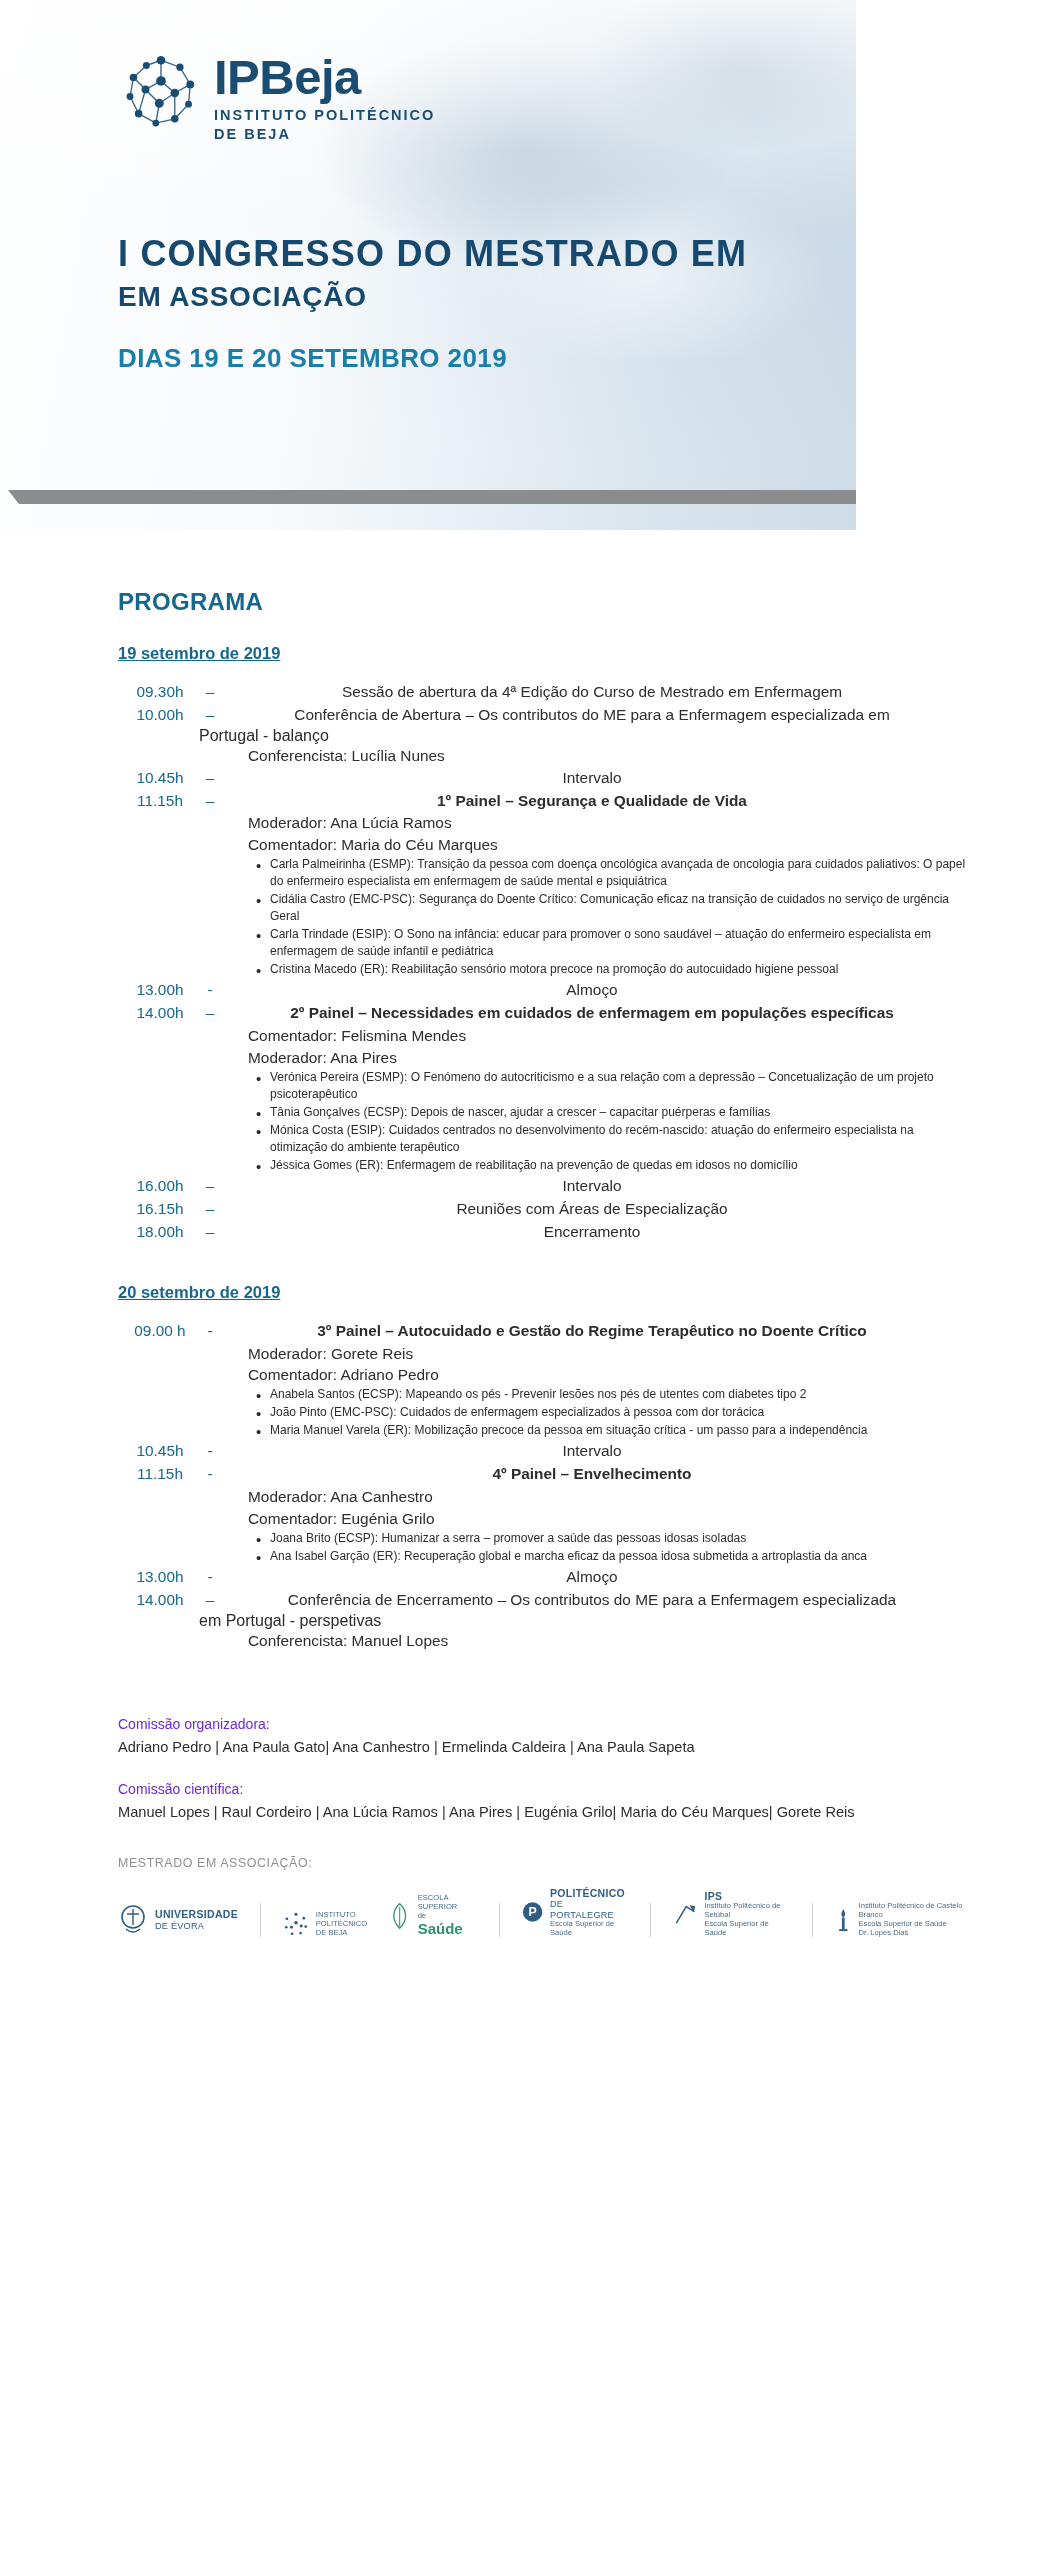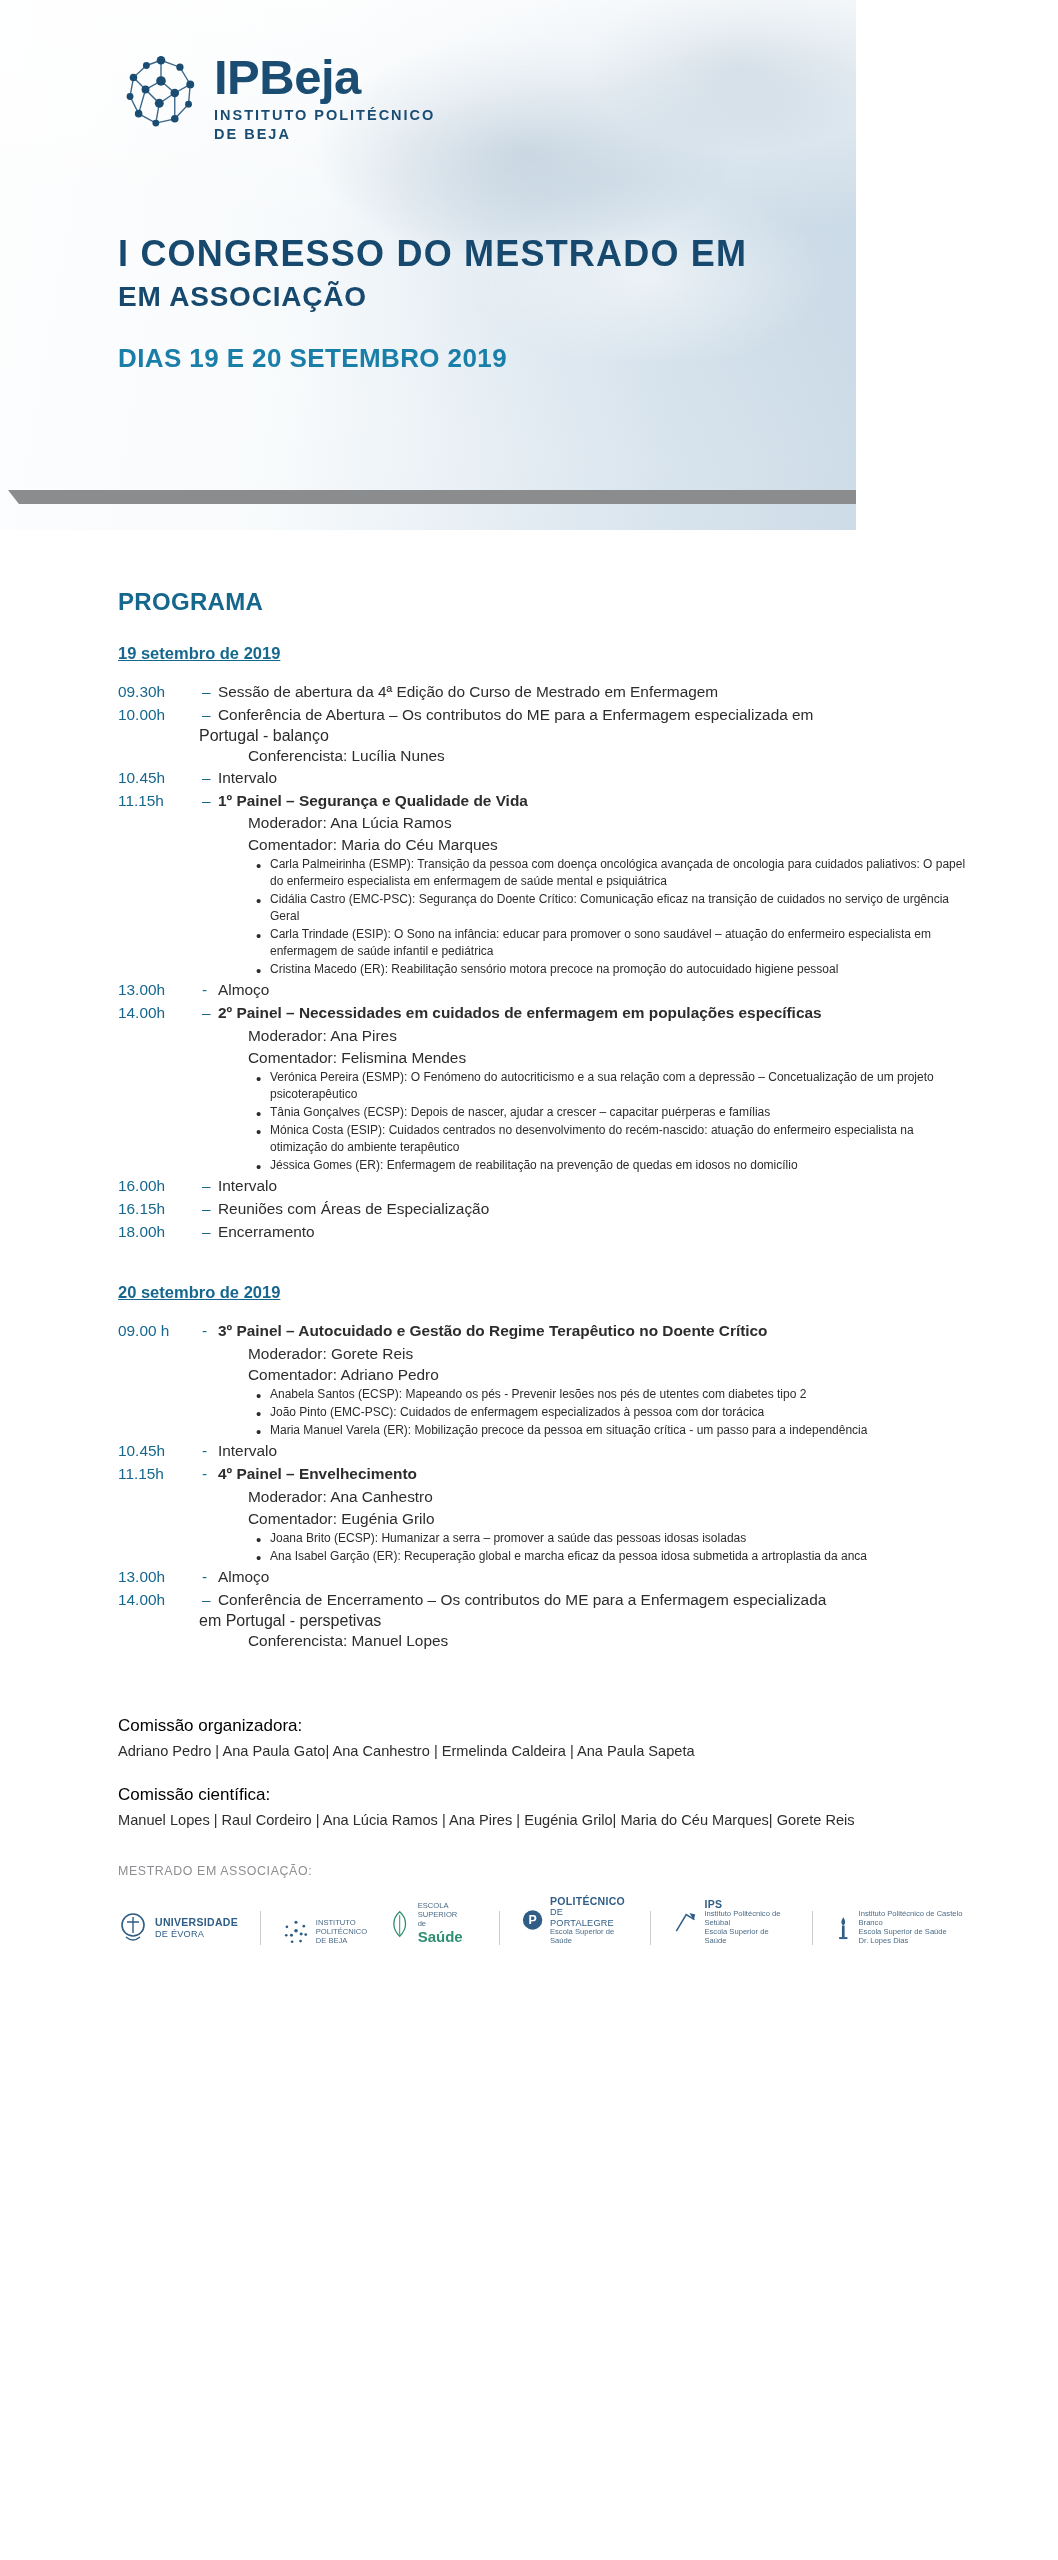--- a/index.html
+++ b/index.html
@@ -158,20 +158,21 @@
   .day-head.second { margin-top: 40px; }
 
   .rows { }
   .row {
     display: flex;
     align-items: flex-start;
     font-size: 15.4px;
     line-height: 1.42;
     color: #2d2d2d;
     margin-bottom: 1px;
+    text-align: center;
   }
   .time {
     width: 84px;
     flex: 0 0 84px;
     color: #16678e;
     white-space: nowrap;
   }
   .dash {
     width: 16px;
     flex: 0 0 16px;
@@ -203,22 +204,22 @@
     position: absolute;
     left: 0; top: -1px;
     color: #2d2d2d;
     font-size: 15px;
   }
   .cont-line { margin-left: 81px; }
 
   
   .committees { margin-top: 64px; }
   .com-title {
-    font-size: 17px;
-    color: #000000;
+    font-size: 14px;
+    color: #6d28d9;
     font-weight: normal;
     margin-bottom: 7px;
   }
   .com-names {
     font-size: 14.6px;
     color: #2d2d2d;
     margin-bottom: 26px;
   }
 
   
@@ -345,22 +346,22 @@
         <div class="time">13.00h</div>
         <div class="dash">-</div>
         <div class="txt">Almoço</div>
       </div>
 
       <div class="row">
         <div class="time">14.00h</div>
         <div class="dash">–</div>
         <div class="txt bold">2º Painel – Necessidades em cuidados de enfermagem em populações específicas</div>
       </div>
+      <div class="meta">Comentador: Felismina Mendes</div>
       <div class="meta">Moderador: Ana Pires</div>
-      <div class="meta">Comentador: Felismina Mendes</div>
 
       <ul class="bullets">
         <li>Verónica Pereira (ESMP): O Fenómeno do autocriticismo e a sua relação com a depressão – Concetualização de um projeto psicoterapêutico</li>
         <li>Tânia Gonçalves (ECSP): Depois de nascer, ajudar a crescer – capacitar puérperas e famílias</li>
         <li>Mónica Costa (ESIP): Cuidados centrados no desenvolvimento do recém-nascido: atuação do enfermeiro especialista na otimização do ambiente terapêutico</li>
         <li>Jéssica Gomes (ER): Enfermagem de reabilitação na prevenção de quedas em idosos no domicílio</li>
       </ul>
 
       <div class="row">
         <div class="time">16.00h</div>

